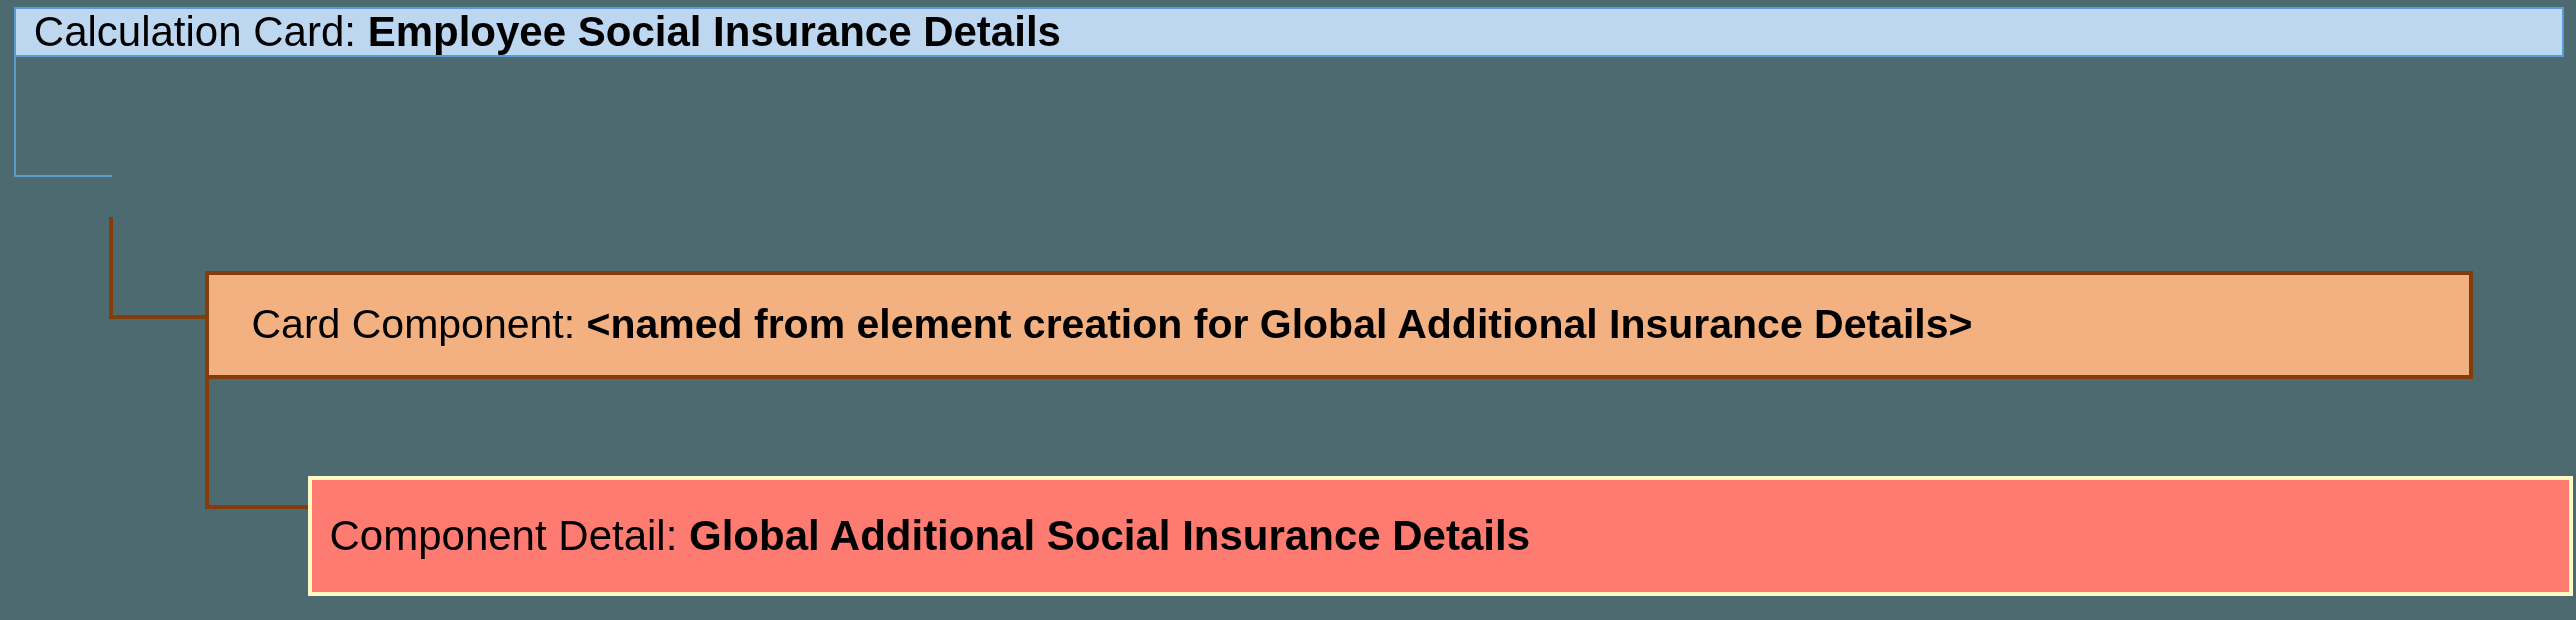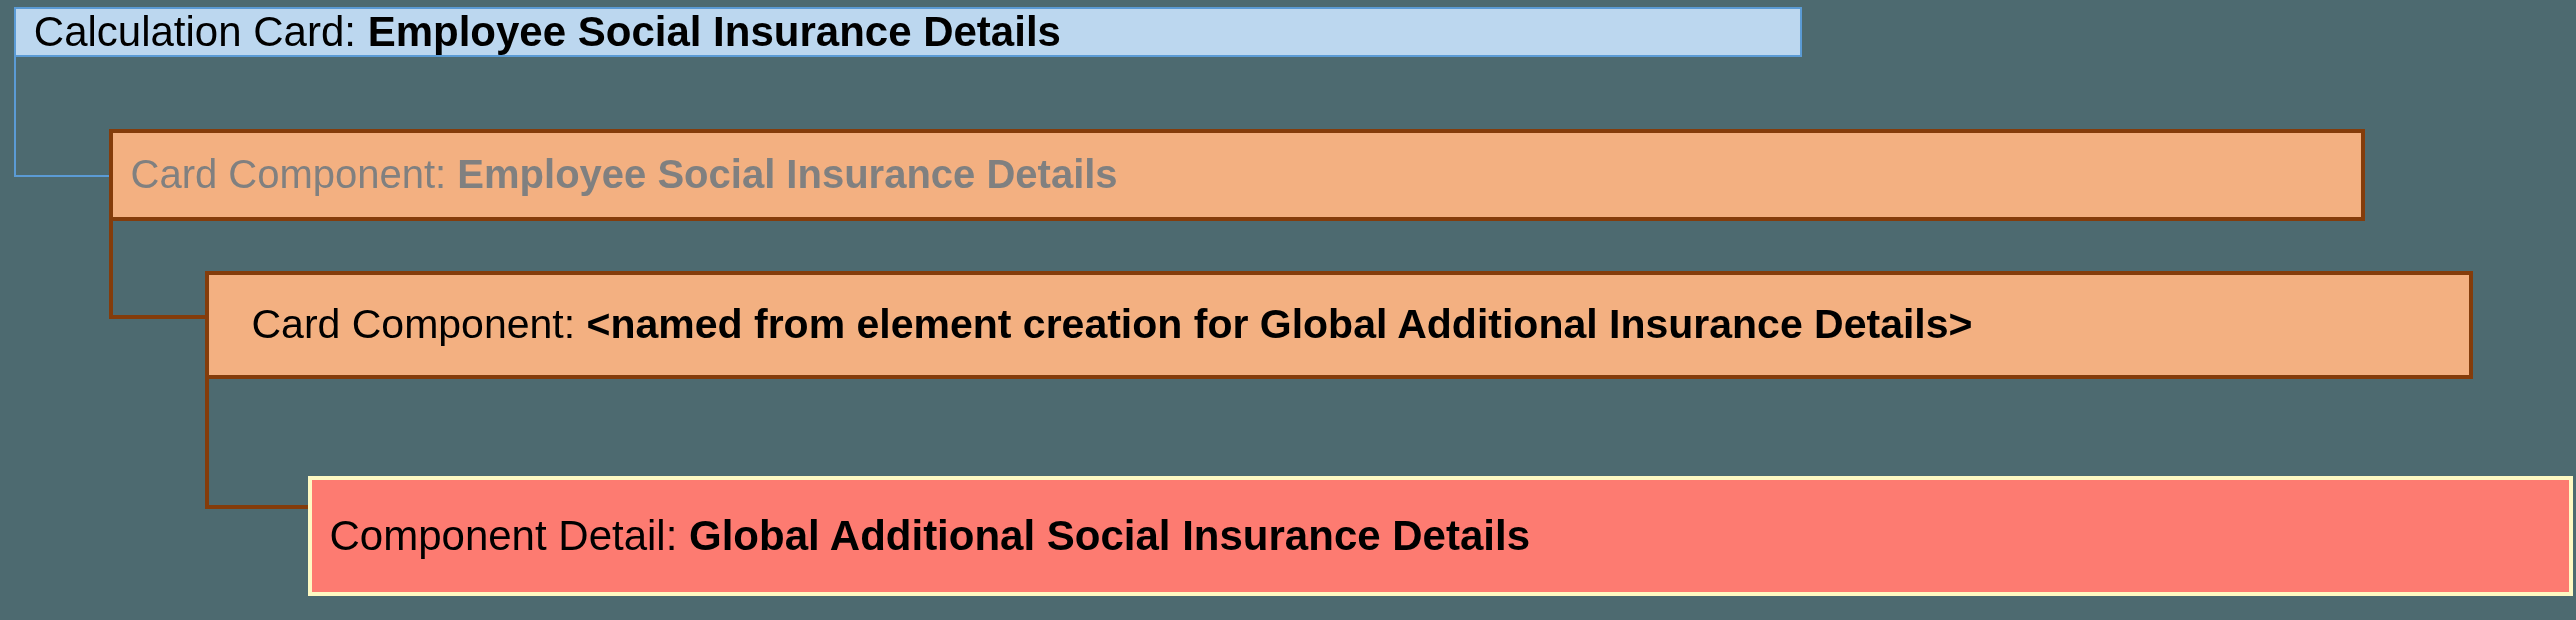--- a/index.html
+++ b/index.html
@@ -37,21 +37,21 @@
     white-space: normal;
   }
   .node .label b {
     font-weight: 700;
   }
 
   
   #node-calculation-card {
     left: 14.3px;
     top: 7.1px;
-    width: 1788px;
+    width: 2550px;
     height: 50px;
     background: #bcd7ef;
     border: 2.4px solid #5b9bd5;
     color: #000000;
   }
 
   
   #node-card-component-1 {
     left: 109px;
     top: 129px;
@@ -156,23 +156,20 @@
 
   <div class="connector" id="connector-3">
     <span class="vline"></span>
     <span class="hline"></span>
   </div>
 
   <div class="node" id="node-calculation-card">
     <span class="label"><span>Calculation Card: </span><b>Employee Social Insurance Details</b></span>
   </div>
 
-  <div class="node" id="node-card-component-1">
-    <span class="label"><span>Card Component: </span><b>Employee Social Insurance Details</b></span>
-  </div>
 
   <div class="node" id="node-card-component-2">
     <span class="label"><span>Card Component: </span><b>&lt;named from element creation for Global Additional Insurance Details&gt;</b></span>
   </div>
 
   <div class="node" id="node-component-detail">
     <span class="label"><span>Component Detail: </span><b>Global Additional Social Insurance Details</b></span>
   </div>
 
 </div>

